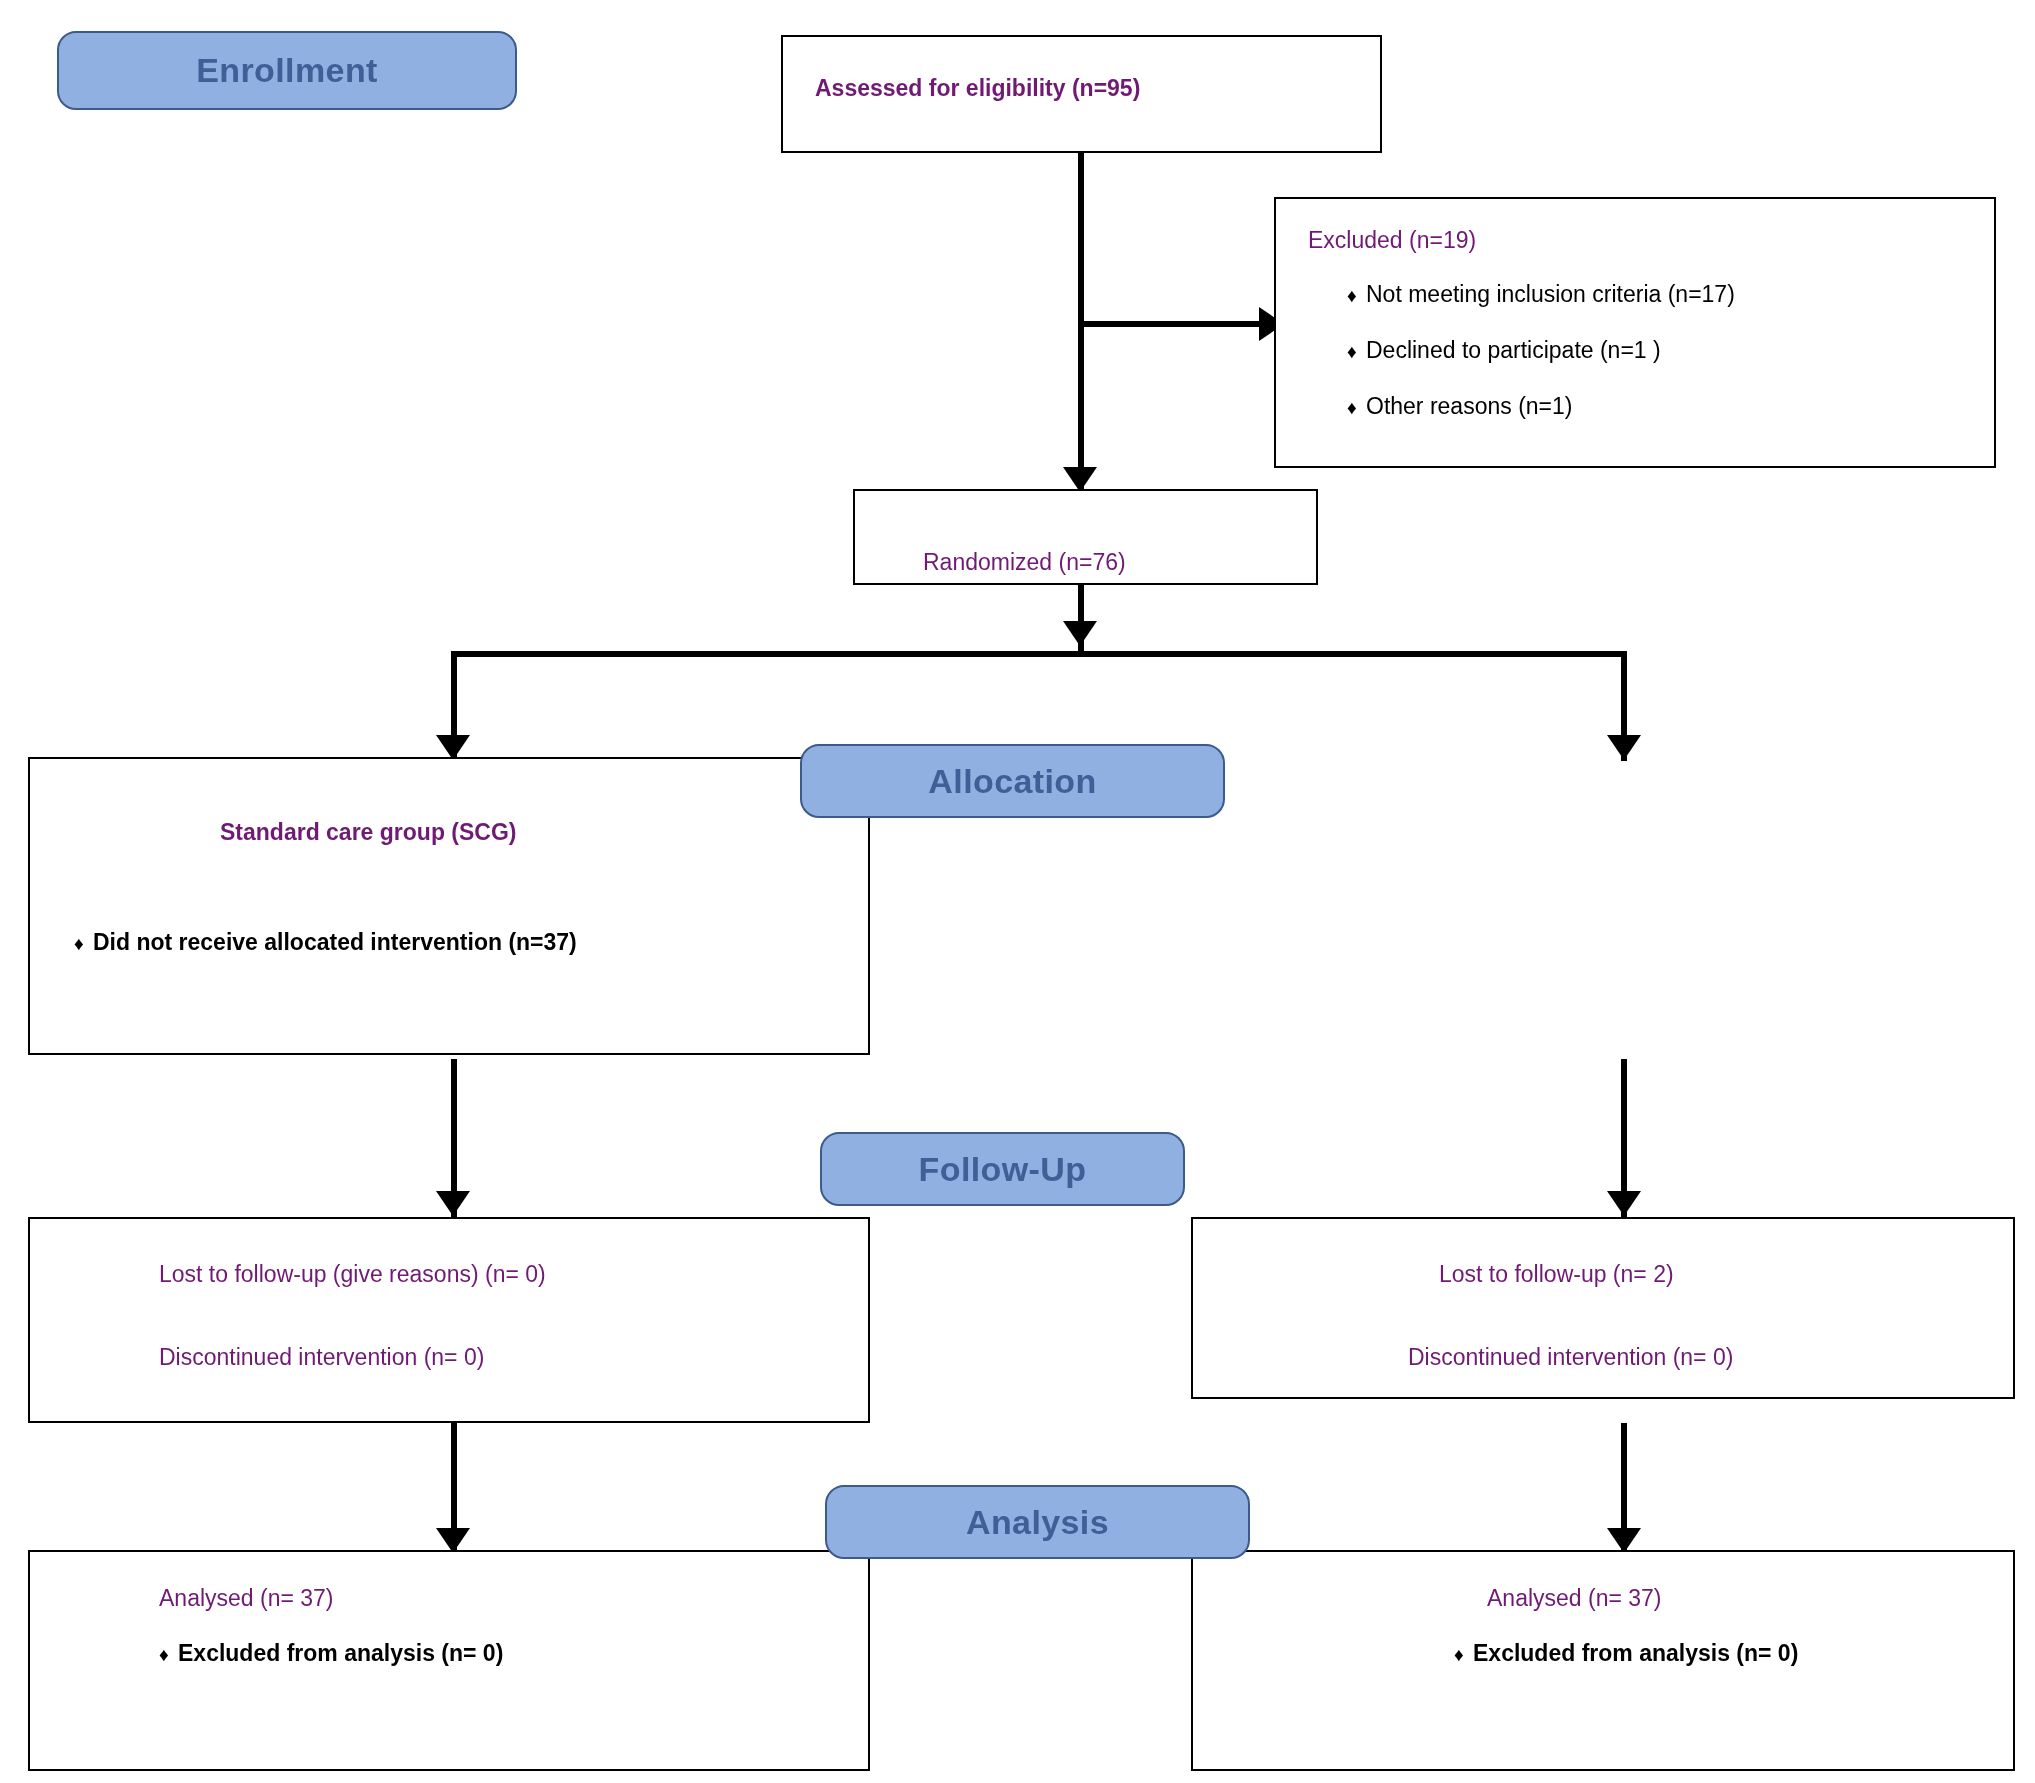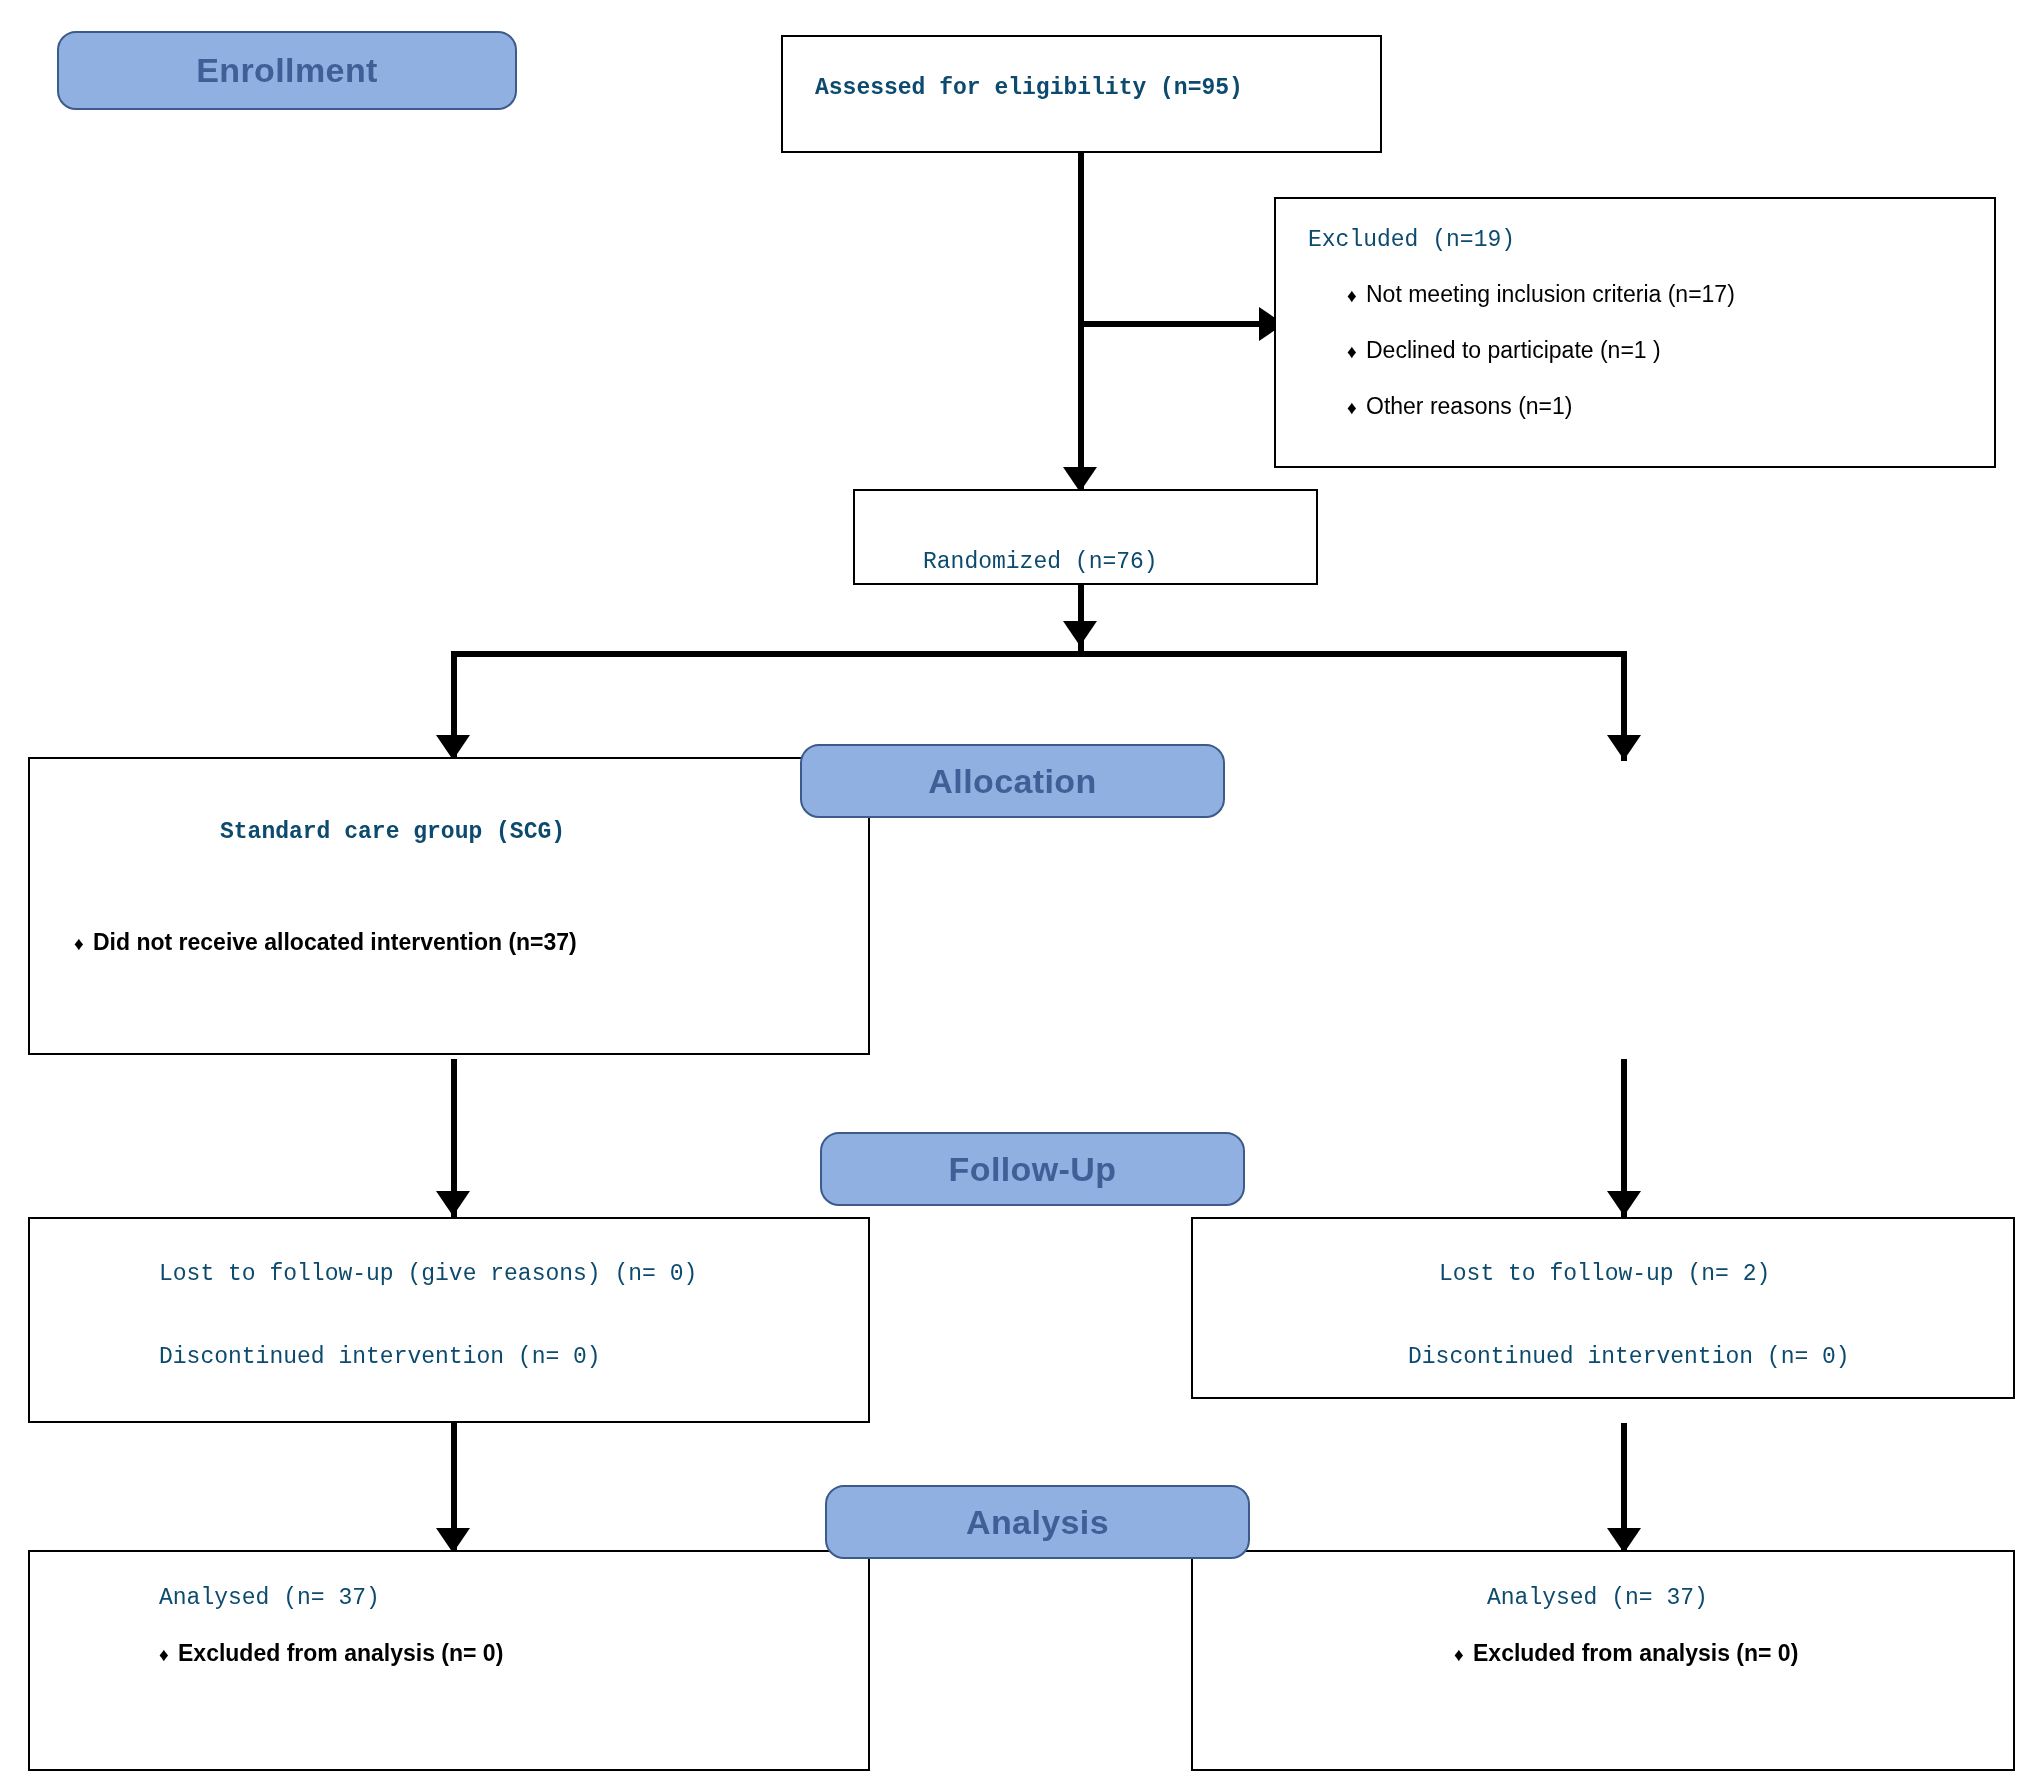--- a/index.html
+++ b/index.html
@@ -52,25 +52,24 @@
   .arrowhead-right {
     position: absolute;
     width: 0;
     height: 0;
     border-top: 17.6px solid transparent;
     border-bottom: 17.6px solid transparent;
     border-left: 25px solid #000000;
   }
   .txt {
     position: absolute;
-    color: #0c4a6e;
+    color: #701a75;
     font-size: 23px;
     line-height: 1.25;
     white-space: nowrap;
-    font-family: Liberation Mono, monospace;
   }
   .txt.bold { font-weight: bold; }
   .bullet-line {
     position: absolute;
     color: #000000;
     font-size: 23px;
     line-height: 1.25;
     white-space: nowrap;
   }
   .bullet-dot {
@@ -87,21 +86,21 @@
 <div id="stage">
 
   <div class="stage-label" style="left:57px; top:31px; width:460px; height:79px; font-size:34px;">
     <span>Enrollment</span>
   </div>
 
   <div class="stage-label" style="left:800px; top:744px; width:425px; height:74px; font-size:34px;">
     <span>Allocation</span>
   </div>
 
-  <div class="stage-label" style="left:820px; top:1132px; width:425px; height:74px; font-size:34px;">
+  <div class="stage-label" style="left:820px; top:1132px; width:365px; height:74px; font-size:34px;">
     <span>Follow-Up</span>
   </div>
 
   <div class="stage-label" style="left:825px; top:1485px; width:425px; height:74px; font-size:34px;">
     <span>Analysis</span>
   </div>
 
   <div class="line" style="left:1078px; top:151px; width:5.9px; height:338px;"></div>
 
   <div class="line" style="left:1078px; top:321px; width:184px; height:5.9px;"></div>

